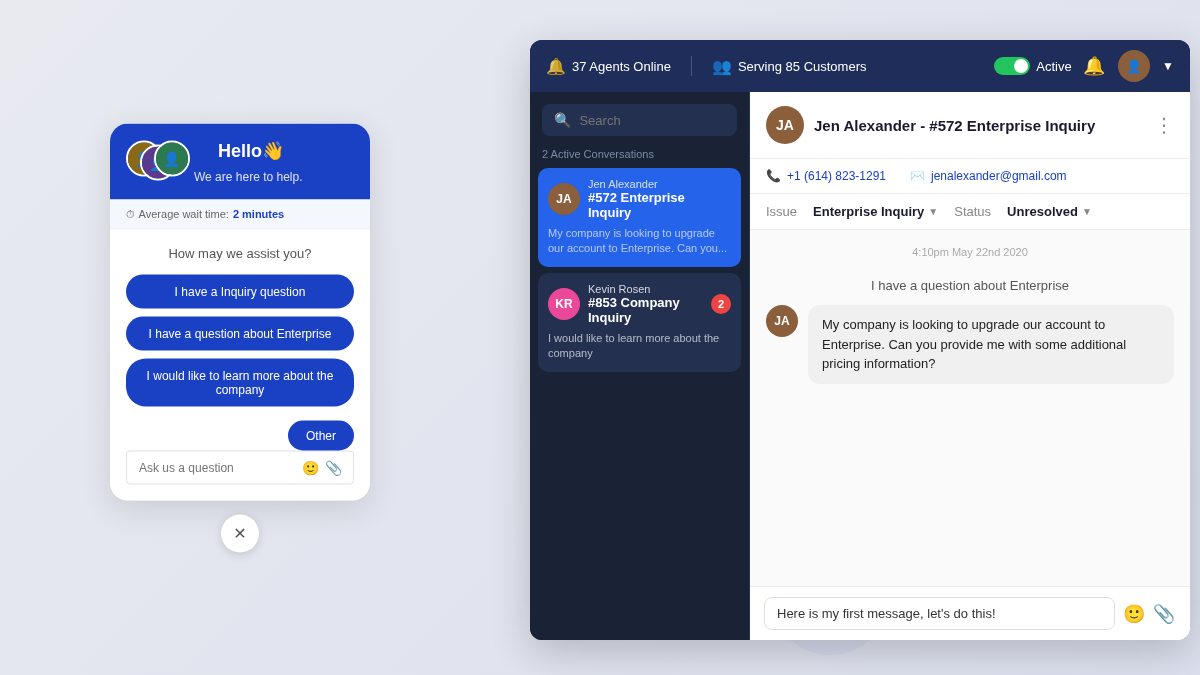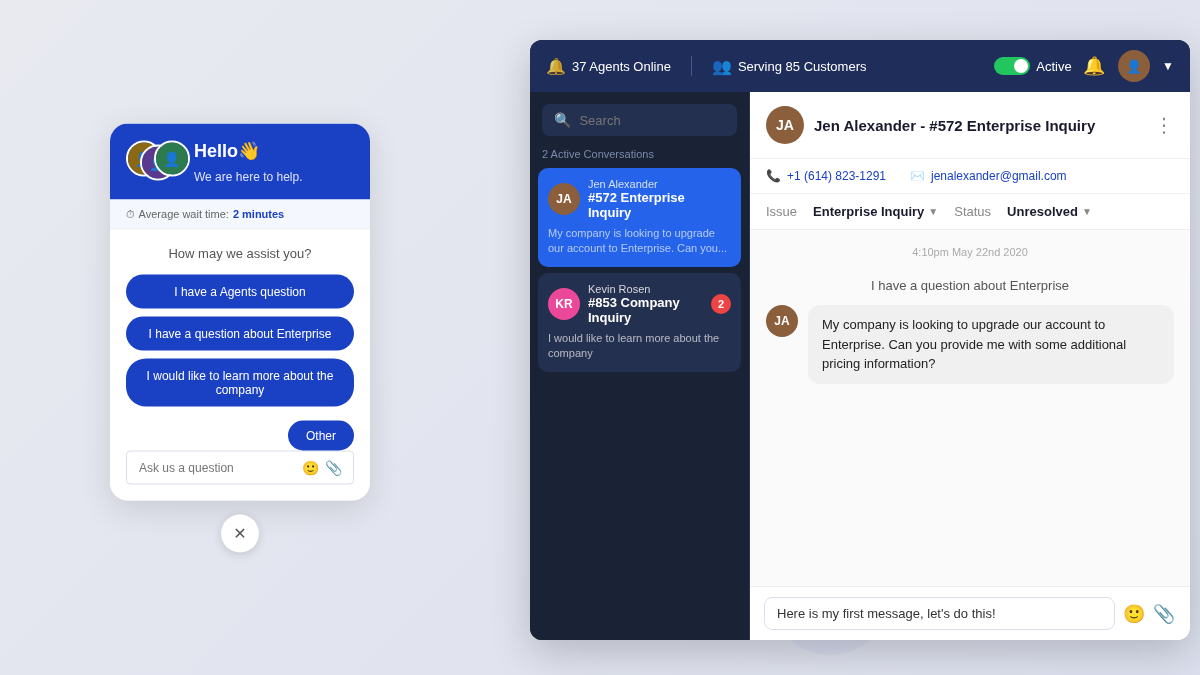--- a/index.html
+++ b/index.html
@@ -68,20 +68,21 @@
       justify-content: center;
       font-size: 14px;
       color: white;
       font-weight: bold;
     }
 
     .chat-header-text h2 {
       color: white;
       font-size: 18px;
       font-weight: 700;
+      margin-left: 24px;
     }
 
     .chat-header-text p {
       color: rgba(255,255,255,0.85);
       font-size: 12px;
       margin-top: 8px;
     }
 
     .wait-time {
       padding: 8px 16px;
@@ -604,21 +605,21 @@
     <div class="wait-time">
       <span>⏱</span>
       <span>Average wait time:</span>
       <span class="minutes">2 minutes</span>
     </div>
 
     <div class="chat-body">
       <div class="question-text">How may we assist you?</div>
 
       <div class="chat-options">
-        <button class="option-btn">I have a Agents question</button>
+        <button class="option-btn">I have a Inquiry question</button>
         <button class="option-btn">I have a question about Enterprise</button>
         <button class="option-btn">I would like to learn more about the company</button>
       </div>
 
       <div style="display:flex;justify-content:flex-end;">
         <button class="other-btn">Other</button>
       </div>
 
       <div class="chat-input-area">
         <input type="text" class="chat-input" placeholder="Ask us a question" style="">

